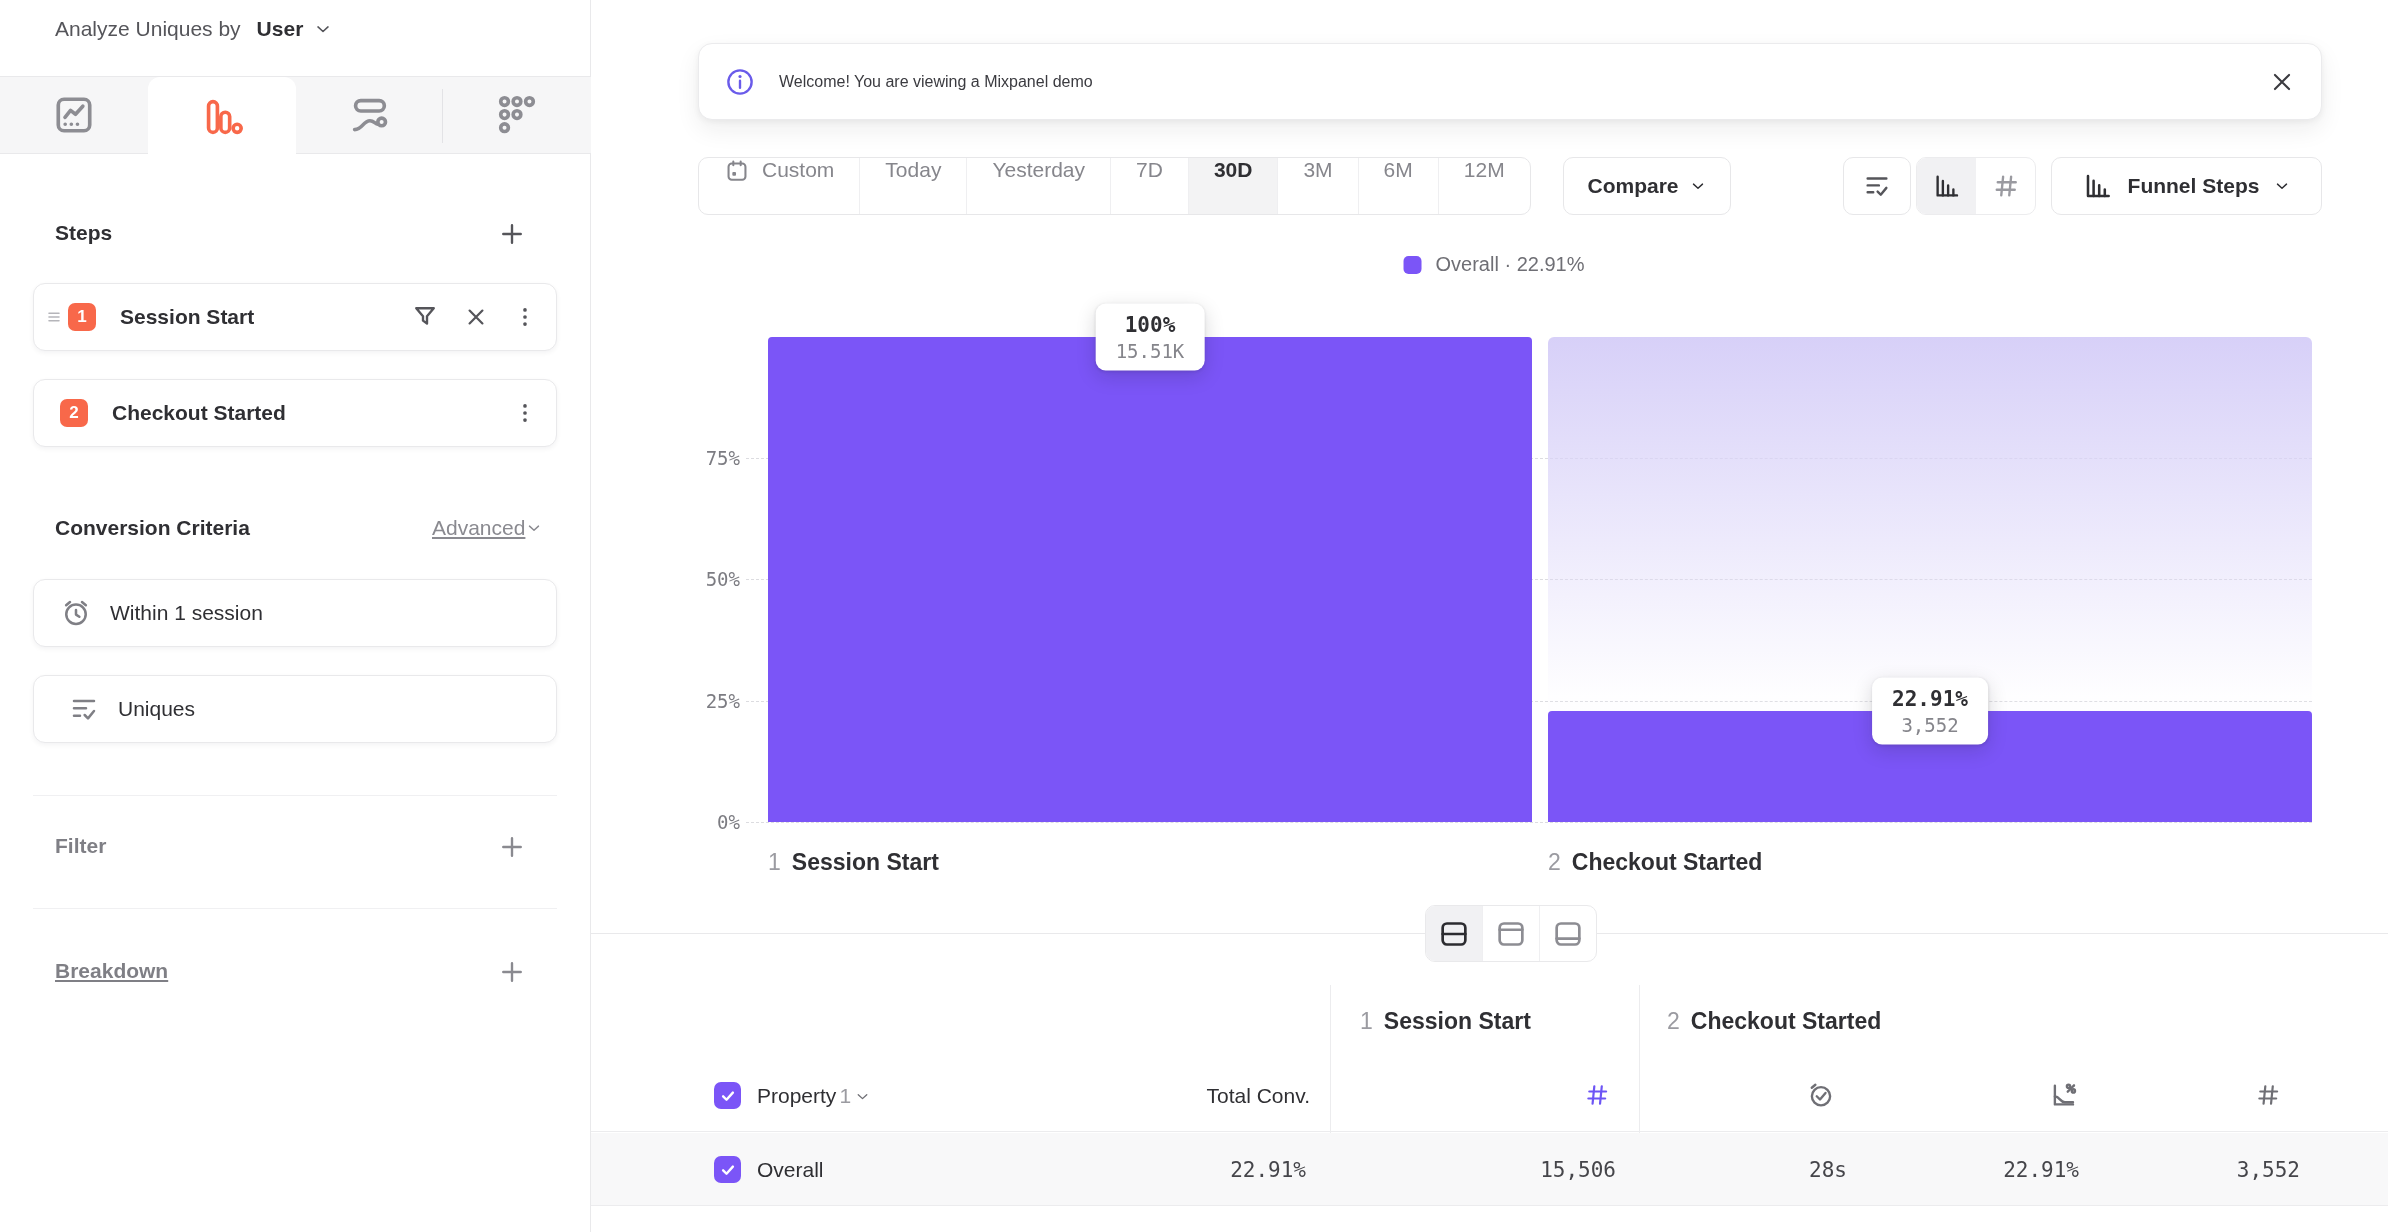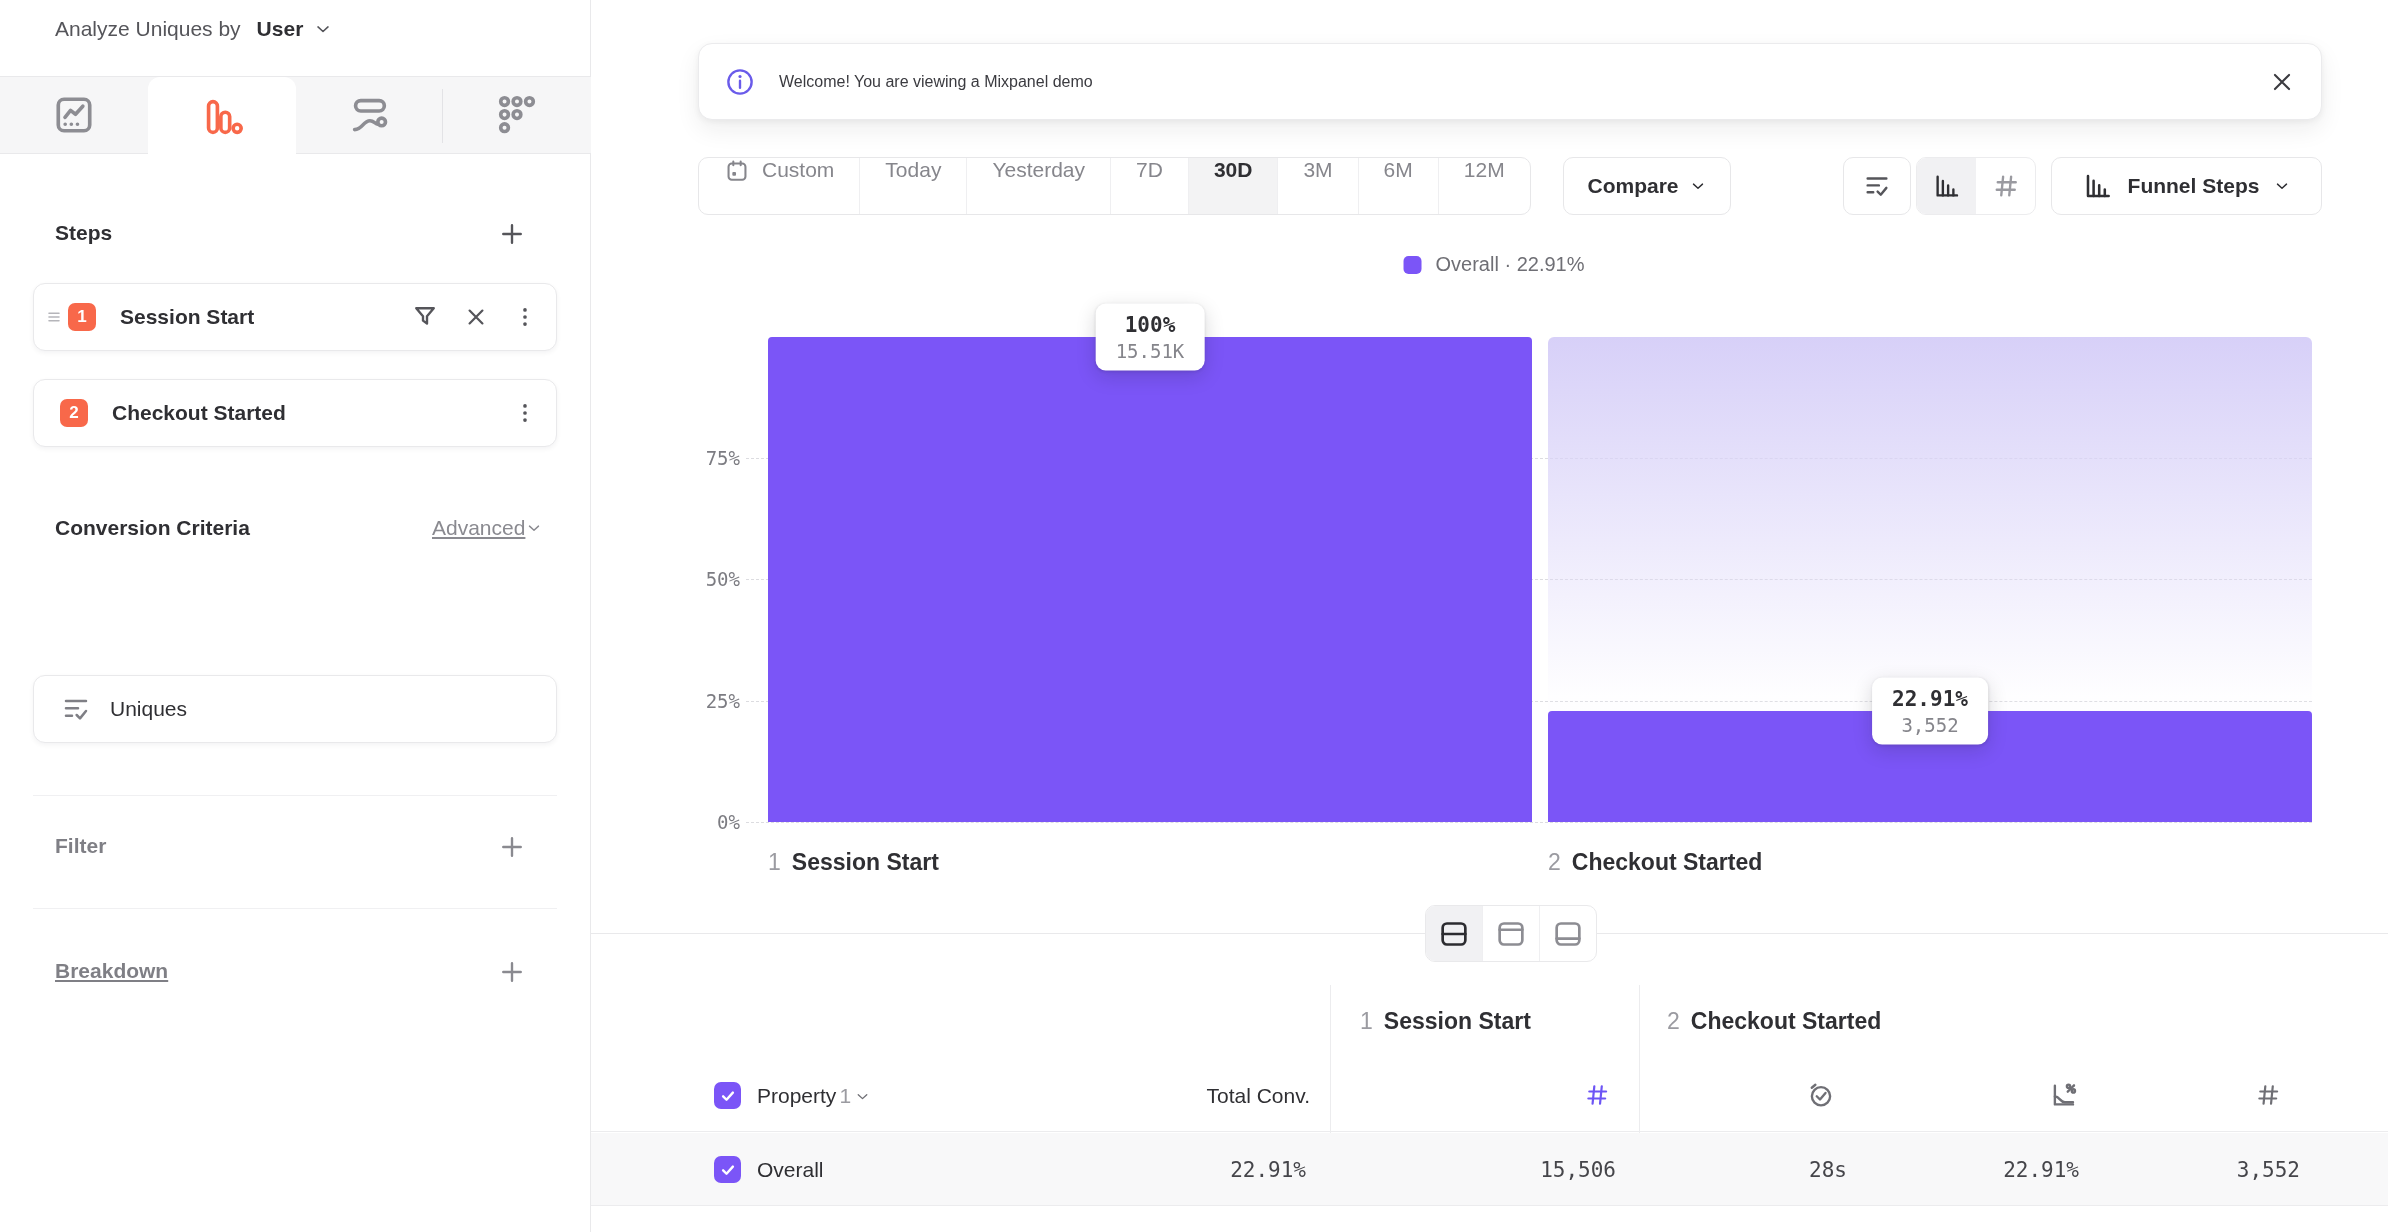--- a/index.html
+++ b/index.html
@@ -194,22 +194,31 @@
   <div class="abs side-h" style="left:55px; top:516px;">Conversion Criteria</div>
   <div class="abs" style="left:432px; top:516px; display:flex; align-items:center; color:#8a8a90; font-size:21px;text-decoration:underline;">
     <span>Advanced</span>
     <span>
       <svg width="18" height="18" viewBox="0 0 24 24">
           <polyline class="stroke" points="6,9.5 12,15 18,9.5"></polyline>
         </svg>
       </span>
   </div>
 
-
-  <div class="card" style="top:675px;">
+  <div class="card" style="top:579px;">
+    <span style="margin-left:26px; color:#7f7f85;">
+      <svg width="32" height="32" viewBox="0 0 24 24">
+          <circle class="stroke" cx="12" cy="13" r="7.3"></circle>
+      <path class="stroke" d="M12 9.8v3.4l2.5 1.6M4.6 6.2l2.9-2.4M19.4 6.2l-2.9-2.4"></path>
+        </svg>
+      </span>
+    <span class="crit-label">Within 1 session</span>
+  </div>
+
+  <div class="card" style="top:675px;padding-left:8px;">
     <span style="margin-left:26px; color:#7f7f85;">
       <svg width="32" height="32" viewBox="0 0 24 24" style="stroke-width:2.1">
           <path class="stroke" d="M4.5 6h15M4.5 11.5h9M4.5 17h4.5"></path>
       <polyline class="stroke" points="12.5,16.5 15,19 19.5,13.5"></polyline>
         </svg>
       </span>
     <span class="crit-label">Uniques</span>
   </div>
 
   <div class="side-divider" style="top:795px;"></div>

